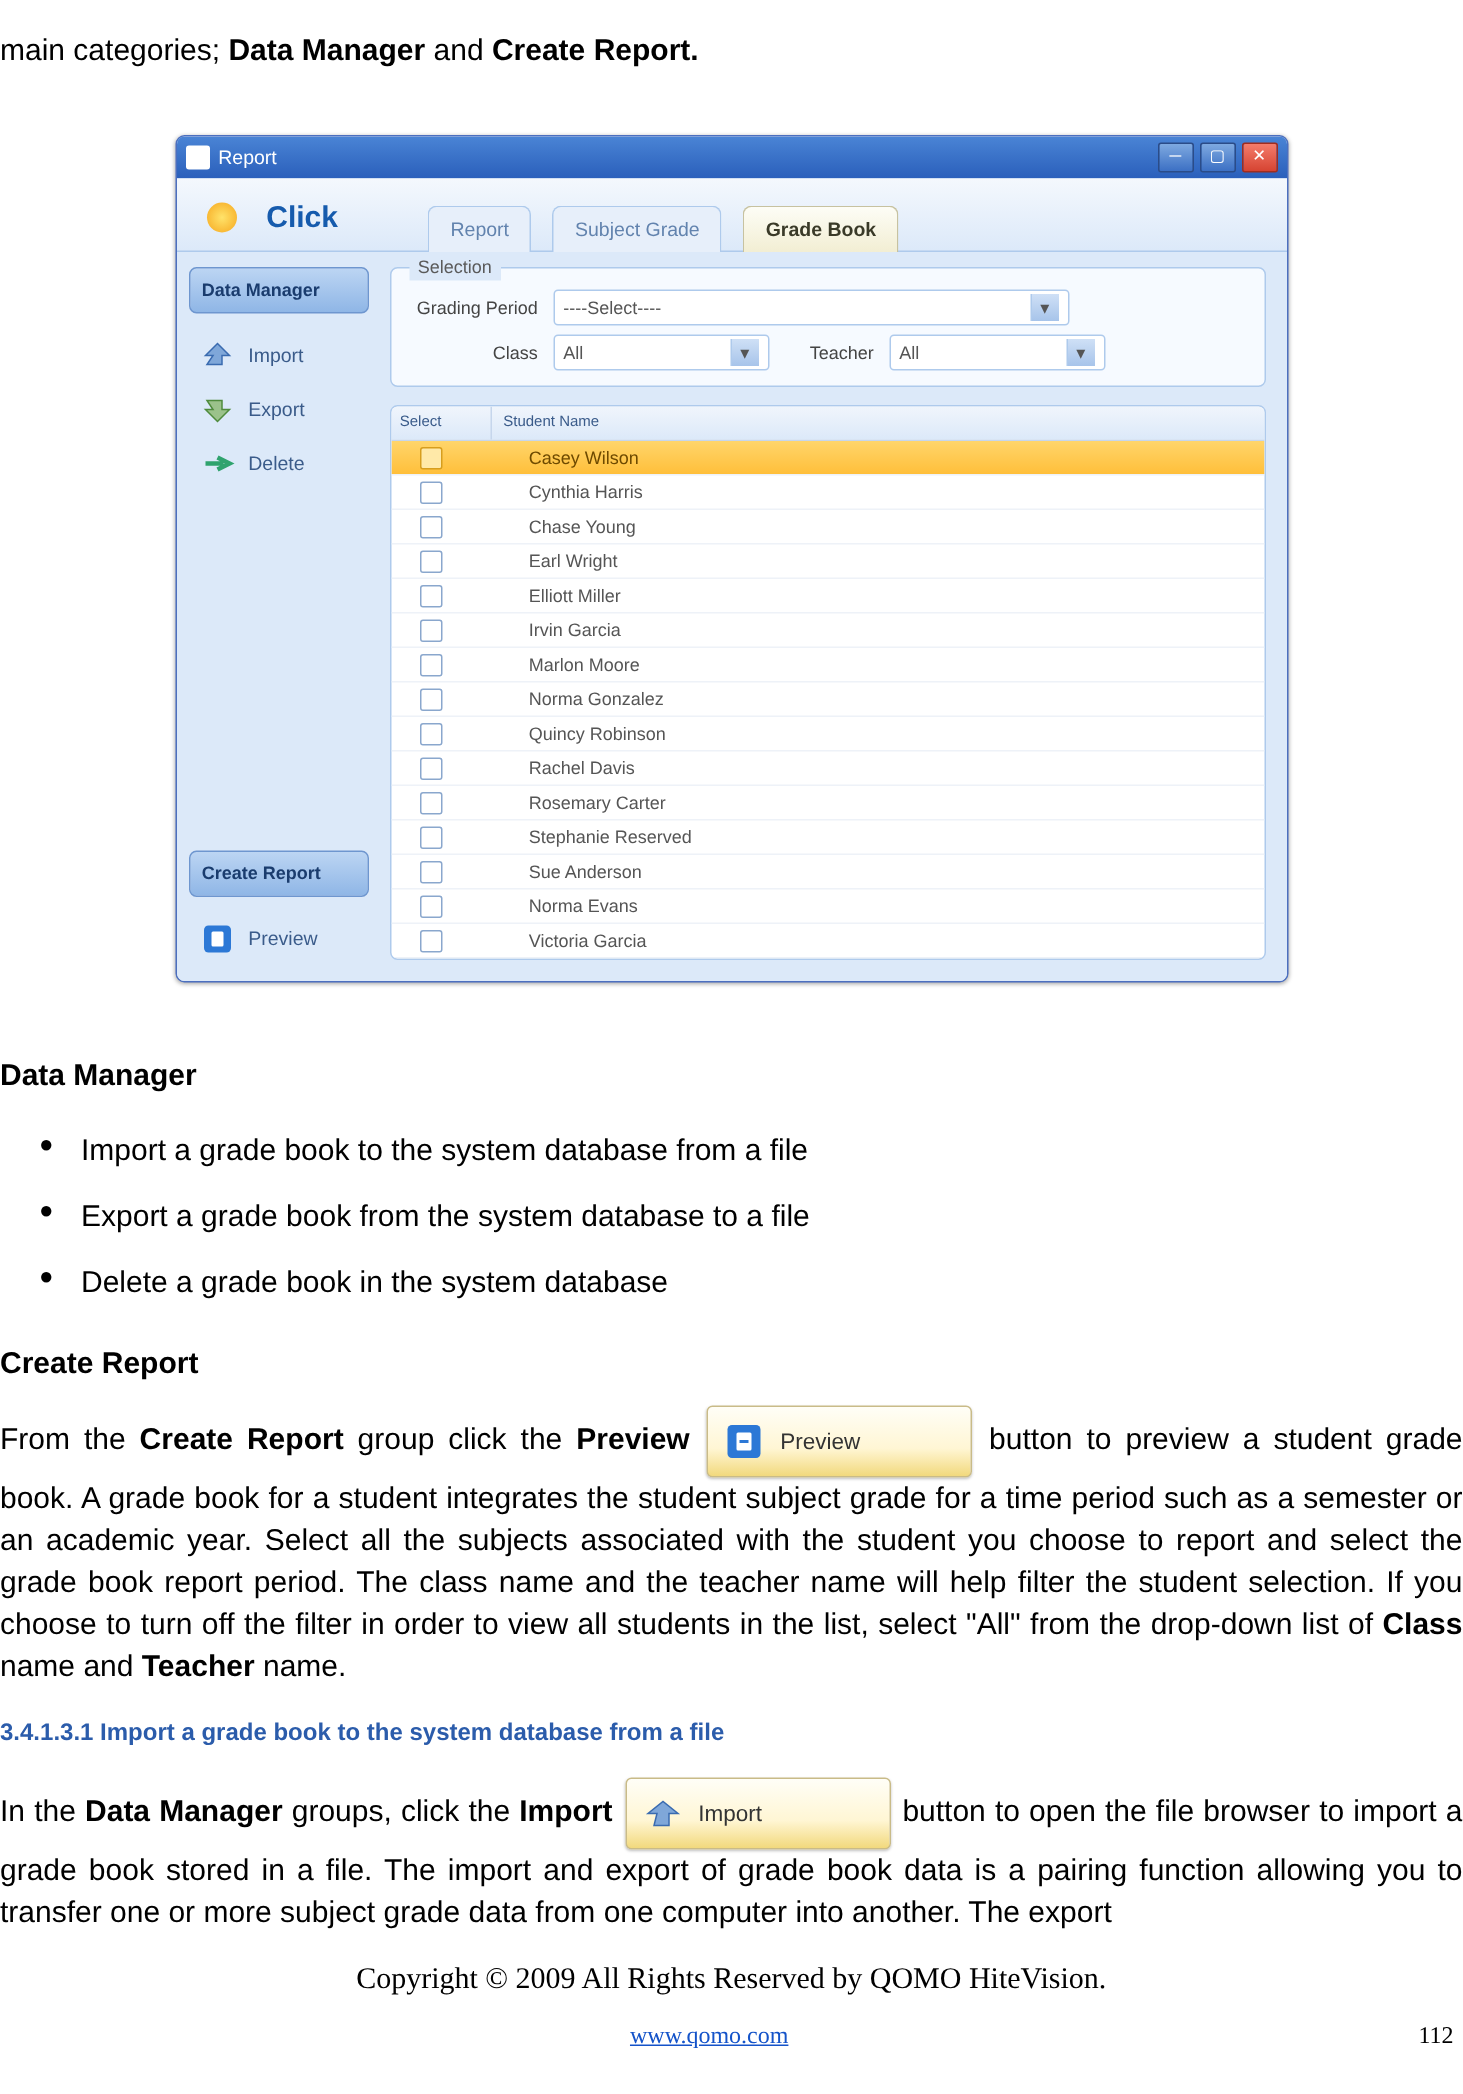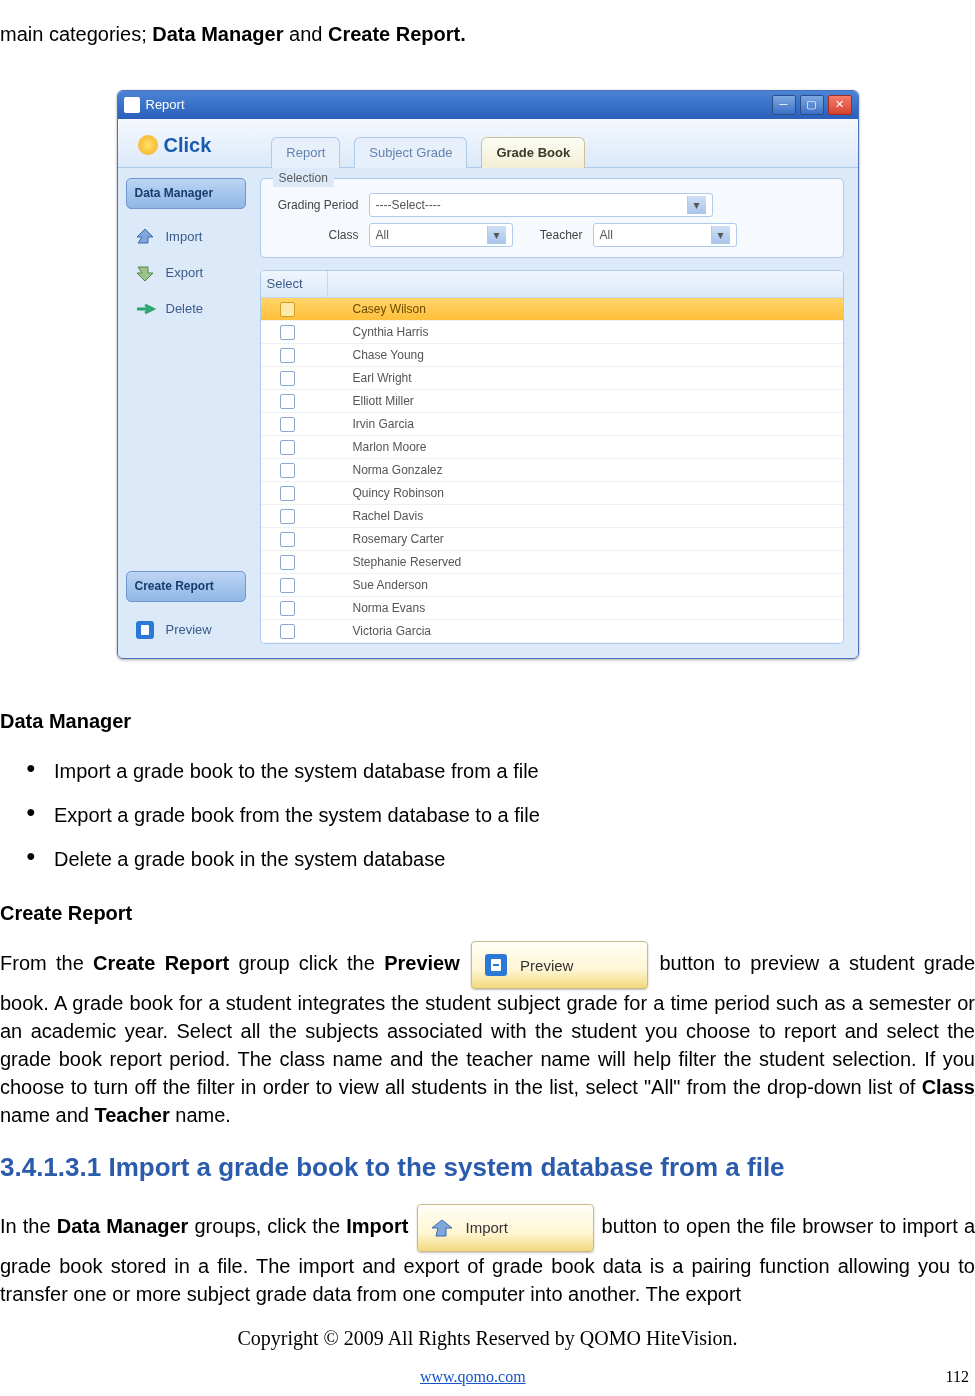--- a/index.html
+++ b/index.html
@@ -68,21 +68,21 @@
   }
   .brandrow {
     height: 48px;
     background: linear-gradient(#f4f8fd, #dce9f9);
     display:flex;
     align-items:flex-end;
     padding: 0 0 0 20px;
     border-bottom: 1px solid #aecaec;
   }
   .brand {
-    display:flex; align-items:center; gap:6px;
+    display:flex; align-items:center; gap:20px;
     font-size:20px; color:#165bad; font-weight:bold;
     margin-right: 60px;
     padding-bottom: 8px;
   }
   .brand-circle { width:20px;height:20px;border-radius:50%;background:radial-gradient(#ffe36a,#f6a71e);}
   .tabs { display:flex; gap:14px; align-items:flex-end; }
   .tab {
     padding: 6px 14px 6px 14px;
     border: 1px solid #aecaec;
     border-bottom: none;
@@ -143,21 +143,21 @@
   .sel-label { width:88px; text-align:right; font-size:12px; color:#444;}
   .sel-field { background:#fff; border:1px solid #aecaec; border-radius:3px; height:20px; padding:1px 6px; font-size:12px; color:#555; display:flex;align-items:center;justify-content:space-between;}
   .caret { width:18px;height:18px;background:linear-gradient(#cfe0f6,#a7c4ea);border-left:1px solid #aecaec;display:flex;align-items:center;justify-content:center;}
   .table-wrap {
     margin-top: 12px;
     border: 1px solid #aecaec;
     border-radius: 5px;
     background: #fff;
     overflow:hidden;
   }
-  .tbl-head { display:flex; background: linear-gradient(#f0f5fc,#dce9f9); border-bottom:1px solid #c6d6ec; font-size:13px; color:#3a5b8a;}
+  .tbl-head { display:flex; background: linear-gradient(#f0f5fc,#dce9f9); border-bottom:1px solid #c6d6ec; font-size:10px; color:#3a5b8a;}
   .th-sel { width:54px; padding:4px 6px; border-right:1px solid #c6d6ec;}
   .th-name { flex:1; padding:4px 8px;}
   .tbl-row { display:flex; border-bottom:1px solid #eef2f8; height:22px; align-items:center;gap:30px;}
   .tbl-row.selected { background: linear-gradient(#ffd56b,#ffbf3a); color:#6e4a00;}
   .cell-sel { width:54px; display:flex; align-items:center; justify-content:center;}
   .chk { width:13px; height:13px; border:1px solid #8aa7cd; background:#fff; border-radius:2px;}
   .selected .chk { background:#ffe9a8; border-color:#d79e1e;}
   .cell-name { flex:1; padding:0 8px; font-size:12px; color:#555;}
   .tbl-row.selected .cell-name { color:#6e4a00;}
   h3.section { font-size:20px; font-weight:bold; margin:18px 0 14px; }
@@ -178,21 +178,21 @@
     color: #333;
     box-shadow: 0 1px 2px rgba(0,0,0,.25);
     margin: 0 2px;
   }
   .inline-btn .bicon {
     width:28px;height:28px;display:flex;align-items:center;justify-content:center;
   }
   .h-blue {
     color: #2b5cab;
     font-weight: bold;
-    font-size: 26px;
+    font-size: 16px;
     margin: 20px 0 18px;
   }
   .footer-line {
     text-align:center;
     font-family: "Times New Roman", serif;
     font-size: 20px;
     margin-top: 6px;
   }
   .footer-row {
     display:flex; justify-content:space-between;
@@ -305,20 +305,21 @@
                 <div class="sel-field" style="width:130px">
                   <span>All</span>
                   <span class="caret">▾</span>
                 </div>
               </div>
             </div>
 
             <div class="table-wrap">
               <div class="tbl-head">
                 <div class="th-sel">Select</div>
+                <div class="th-name">Student Name</div>
               </div>
               <div id="tbody">
                   <div class="tbl-row selected">
                     <div class="cell-sel">
                       <span class="chk"></span>
                     </div>
                     <div class="cell-name">Casey Wilson</div>
                   </div>
                   <div class="tbl-row">
                     <div class="cell-sel">

